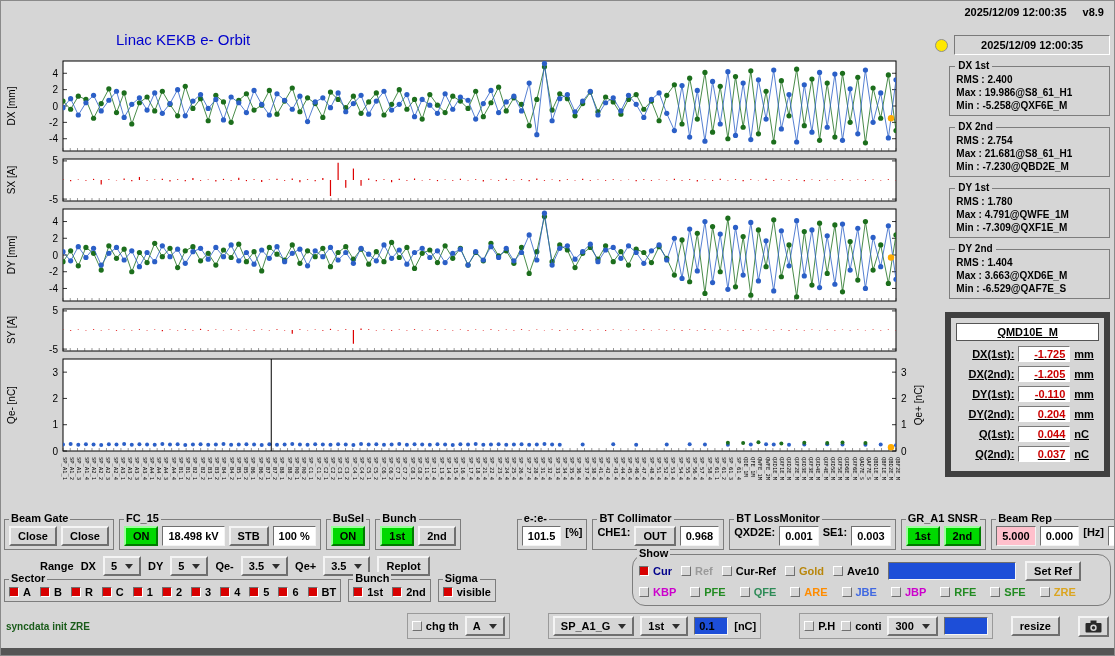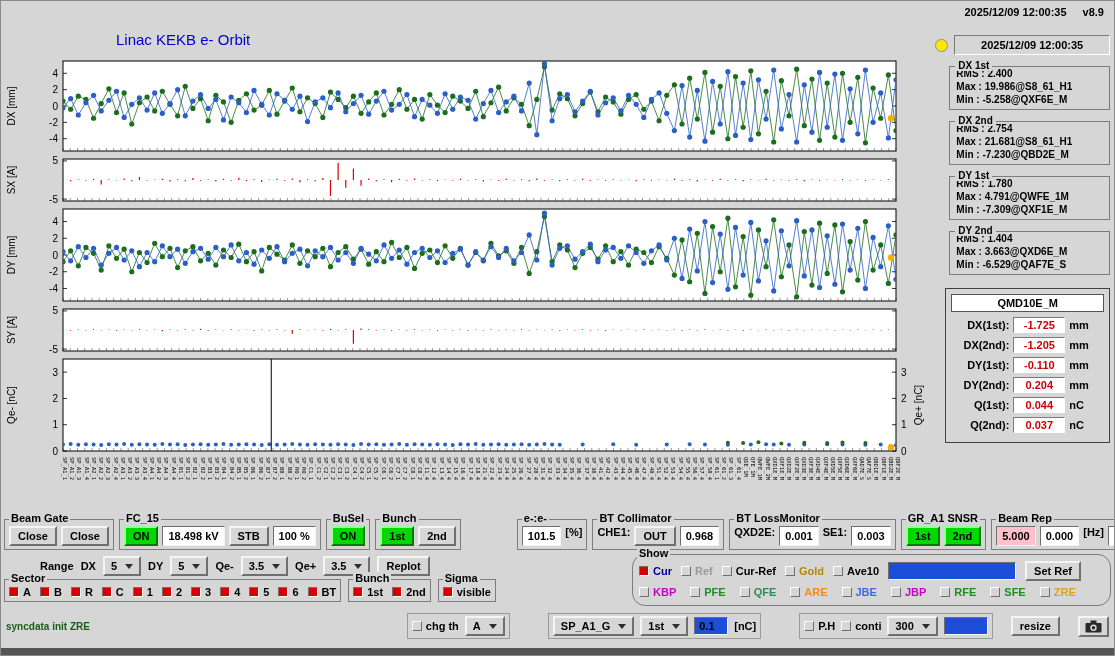--- a/index.html
+++ b/index.html
@@ -10,28 +10,28 @@
 }
 .topbar { height:22px; display:flex; justify-content:flex-end; align-items:center; gap:16px; padding:0 10px; font-size:11px; font-weight:bold; }
 .main { display:flex; height:493px; }
 .plots { width:930px; position:relative; }
 .plot-title { position:absolute; left:115px; top:8px; font-size:15px; font-weight:normal; color:#0000cc; }
 #charts-svg { position:absolute; left:0; top:0; }
 .sidebar { width:185px; padding:12px 4px 0 2px; }
 .sb-top { display:flex; align-items:center; gap:6px; margin:0 0 4px 4px; }
 .dot { width:13px; height:13px; border-radius:50%; background:#ffe800; border:1px solid #8f8f8f; flex:none; }
 .sb-time { flex:1; background:#d6d6d6; border:1px solid; border-color:#7a7a7a #ffffff #ffffff #7a7a7a; font-size:11px; font-weight:bold; padding:3px 4px; text-align:center; white-space:nowrap; }
-.statbox { position:relative; border:1px solid #7d7d7d; margin:11px 0 0 18px; padding:0 3px 3px 6px; }
+.statbox { position:relative; border:1px solid #7d7d7d; margin:11px 0 0 18px; padding:6px 3px 3px 6px; }
 .statbox .glabel { position:absolute; top:-7px; left:5px; background:#d6d6d6; padding:0 3px; font-size:10px; font-weight:bold; }
 .statline { font-size:10px; font-weight:bold; line-height:13px; white-space:nowrap; }
-.monbox { border:1px solid #404040; margin:13px 0 4px 14px; padding:5px 5px; }
+.monbox { border:6px solid #404040; margin:13px 0 4px 14px; padding:5px 5px;text-decoration:underline; }
 .mon-title { background:#ffffff; border:1px solid #555; font-size:11px; font-weight:bold; text-align:center; padding:2px 0; margin-bottom:5px; }
 .mon-row { display:flex; align-items:center; gap:4px; margin:4px 0; }
 .mon-label { width:58px; text-align:right; font-size:11px; font-weight:bold; white-space:nowrap; }
-.mon-value { width:52px; background:#fff; border:1px solid; border-color:#7a7a7a #fff #fff #7a7a7a; color:#cc0000; font-size:11px; font-weight:bold; text-align:center; padding:1px 4px; }
+.mon-value { width:52px; background:#fff; border:1px solid; border-color:#7a7a7a #fff #fff #7a7a7a; color:#cc0000; font-size:11px; font-weight:bold; text-align:right; padding:1px 4px; }
 .mon-unit { font-size:11px; font-weight:bold; }
 .controls { padding:2px 3px 0; }
 .crow1 { display:flex; gap:5px; align-items:flex-start; }
 .group { position:relative; border:1px solid #7d7d7d; padding:6px 4px 3px; margin-top:1px; display:flex; align-items:flex-start; gap:4px; }
 .group .glabel { position:absolute; top:-8px; left:4px; background:#d6d6d6; padding:0 2px; font-size:11px; font-weight:bold; white-space:nowrap; }
 .btn { background:#d6d6d6; border:2px solid; border-color:#f4f4f4 #6f6f6f #6f6f6f #f4f4f4; font:bold 11px "Liberation Sans",sans-serif; padding:2px 7px; cursor:default; white-space:nowrap; }
 .btn.green { background:#00d800; border-color:#9aff9a #007a00 #007a00 #9aff9a; }
 .display { background:#fff; border:1px solid; border-color:#6f6f6f #f4f4f4 #f4f4f4 #6f6f6f; font:bold 11px "Liberation Sans",sans-serif; padding:3px 5px; white-space:nowrap; }
 .display.pink { background:#ffc0cc; }
 .lbl { font-size:11px; font-weight:bold; white-space:nowrap; }

